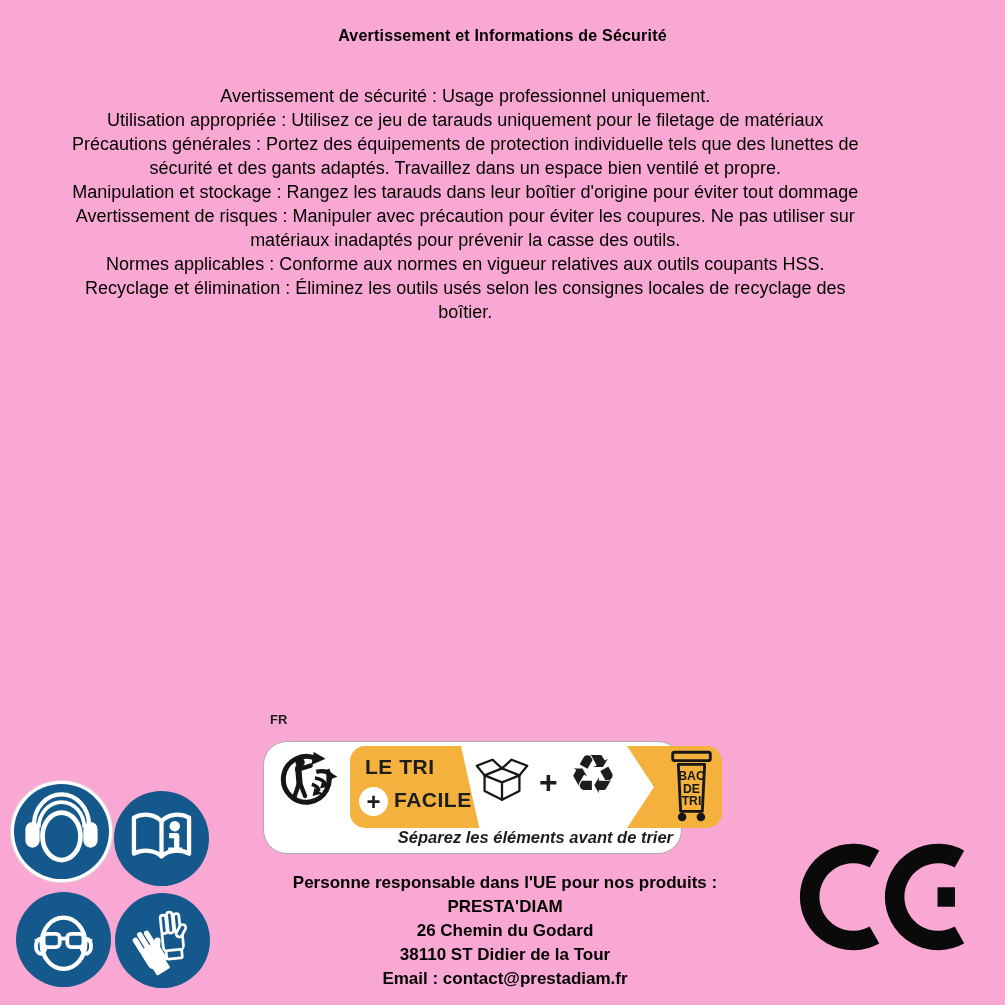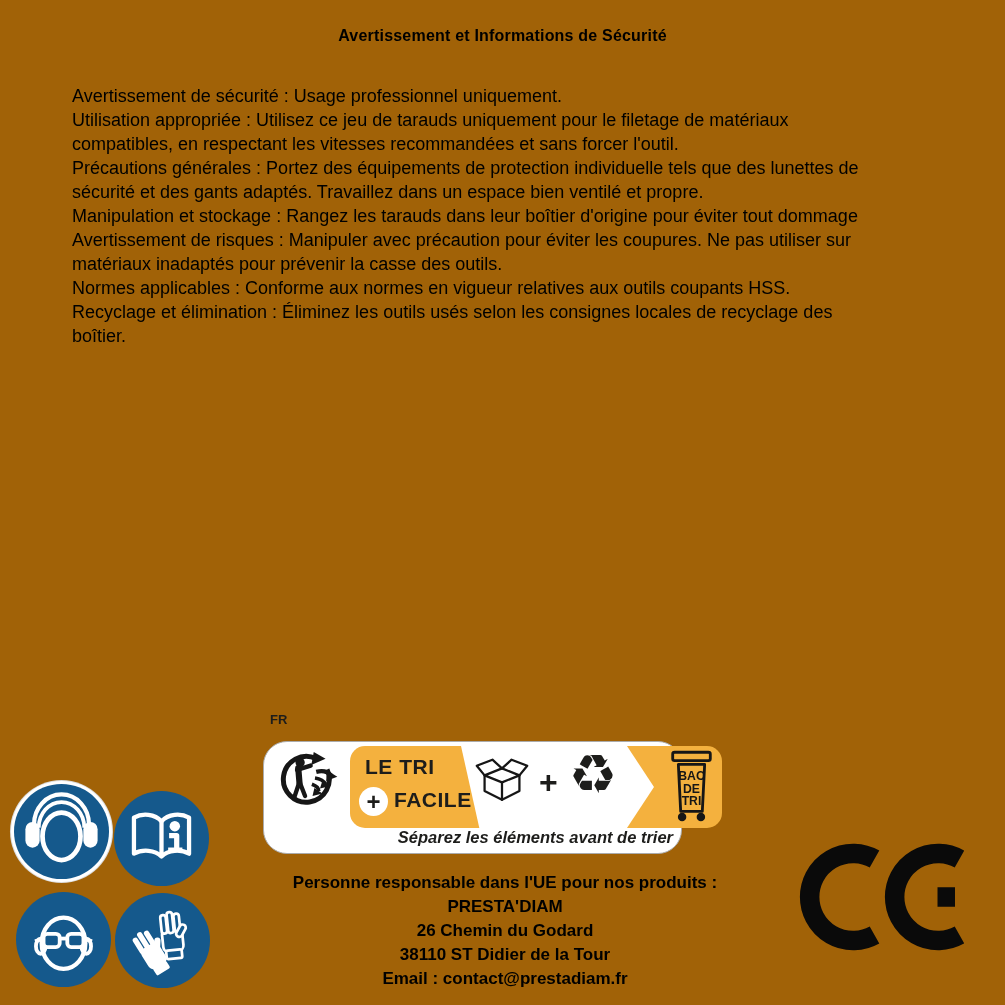--- a/index.html
+++ b/index.html
@@ -1,25 +1,25 @@
 <!DOCTYPE html>
 <html><head>
 <meta charset="utf-8">
 <style>
   html,body{margin:0;padding:0;background:#fff;}
-  .page{position:relative;width:1005px;height:1005px;background:#a16207;overflow:hidden;
+  .page{position:relative;width:1005px;height:1005px;background:#f9a8d4;overflow:hidden;
         font-family:"Liberation Sans","DejaVu Sans",sans-serif;color:#000;}
 
   
   .doc-title{position:absolute;top:27px;left:0;width:100%;text-align:center;
              font-size:16px;font-weight:bold;letter-spacing:.2px;}
 
   
   .body-text{position:absolute;left:72px;top:84px;font-size:18px;line-height:24px;}
-  .body-text .line{white-space:nowrap;}
+  .body-text .line{white-space:nowrap;text-align:center;}
 
   
   .badge{position:absolute;width:95px;height:95px;border-radius:50%;background:#15598c;}
   .badge svg{position:absolute;inset:0;width:100%;height:100%;}
   .badge.ringed{box-shadow:0 0 0 3px #ffffff,0 0 0 4px #dcdcdc;}
 
   
   .fr-label{position:absolute;left:270px;top:712px;font-size:13px;font-weight:bold;color:#1d1d1b;}
   .banner{position:absolute;left:263px;top:741px;width:419px;height:113px;background:#fff;
           border:1.5px solid #ababab;border-radius:24px;box-sizing:border-box;text-decoration:underline;}
@@ -51,21 +51,20 @@
 </head>
 <body>
 
 <div class="page">
 
   <div class="doc-title">Avertissement et Informations de Sécurité</div>
 
   <div class="body-text">
     <div class="line">Avertissement de sécurité : Usage professionnel uniquement.</div>
     <div class="line">Utilisation appropriée : Utilisez ce jeu de tarauds uniquement pour le filetage de matériaux</div>
-    <div class="line">compatibles, en respectant les vitesses recommandées et sans forcer l'outil.</div>
     <div class="line">Précautions générales : Portez des équipements de protection individuelle tels que des lunettes de</div>
     <div class="line">sécurité et des gants adaptés. Travaillez dans un espace bien ventilé et propre.</div>
     <div class="line">Manipulation et stockage : Rangez les tarauds dans leur boîtier d'origine pour éviter tout dommage</div>
     <div class="line">Avertissement de risques : Manipuler avec précaution pour éviter les coupures. Ne pas utiliser sur</div>
     <div class="line">matériaux inadaptés pour prévenir la casse des outils.</div>
     <div class="line">Normes applicables : Conforme aux normes en vigueur relatives aux outils coupants HSS.</div>
     <div class="line">Recyclage et élimination : Éliminez les outils usés selon les consignes locales de recyclage des</div>
     <div class="line">boîtier.</div>
   </div>
 

